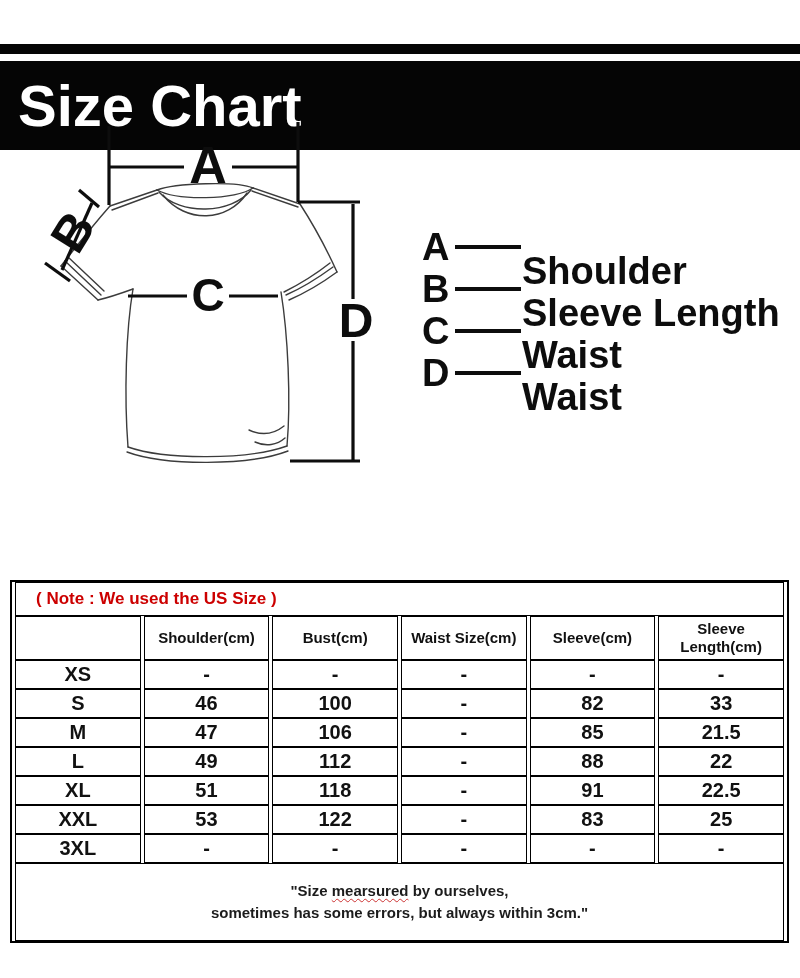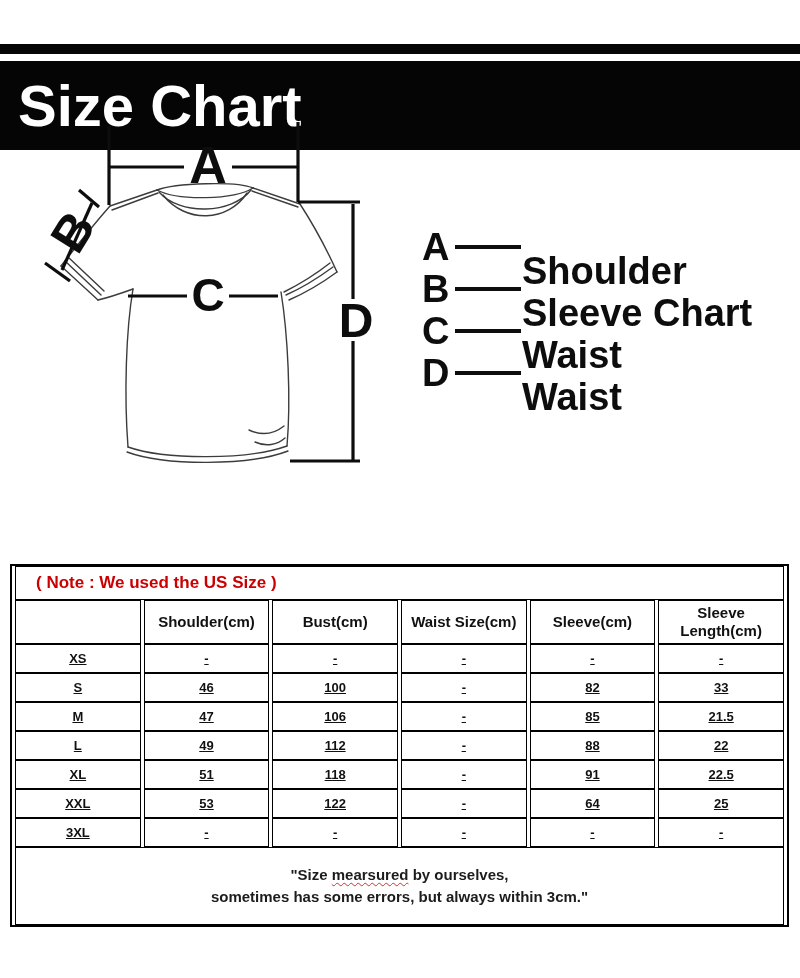--- a/index.html
+++ b/index.html
@@ -15,34 +15,34 @@
     font-size:58px;font-weight:bold;color:#ffffff;letter-spacing:0;white-space:nowrap;
   }
   
   .diagram-svg{position:absolute;left:40px;top:105px;width:340px;height:375px;}
   .legend{position:absolute;left:422px;top:226px;}
   .legend-row{display:flex;align-items:center;height:42px;}
   .legend-letter{display:inline-block;width:32px;font-size:38px;font-weight:bold;color:#0d0d0d;line-height:40px;}
   .legend-dash{display:inline-block;width:66px;height:4px;background:#0d0d0d;margin:0 1px;}
   .legend-label{font-size:38px;font-weight:bold;color:#0d0d0d;line-height:40px;white-space:nowrap;margin-top:48px;}
   
-  .size-table-wrap{position:absolute;left:10px;top:564px;width:779px;}
+  .size-table-wrap{position:absolute;left:10px;top:580px;width:779px;}
   table.size-table{
     width:100%;border-collapse:separate;border-spacing:3px 0;
     border:2px solid #000;table-layout:fixed;background:#fff;
   }
   table.size-table td,table.size-table th{
     border:1px solid #000;text-align:center;vertical-align:middle;
     font-family:"Liberation Sans","DejaVu Sans",sans-serif;color:#111;
     padding:0 2px;overflow:hidden;
   }
   tr.row-note td{height:32px;text-align:left;padding-left:20px;
     font-size:17px;font-weight:bold;color:#cc0000;}
   tr.row-header th{height:42px;font-size:15px;font-weight:bold;line-height:18px;}
-  tbody.size-rows td{height:27px;font-size:13px;font-weight:bold;text-decoration:underline;}
+  tbody.size-rows td{height:27px;font-size:20px;font-weight:bold;}
   tr.row-footer td{height:76px;font-size:15px;font-weight:bold;line-height:22px;color:#1c1c1c;}
   .misspelled{
     text-decoration-line:underline;text-decoration-style:wavy;
     text-decoration-color:#cc3333;text-decoration-thickness:1px;text-underline-offset:2px;
   }
 </style>
 </head>
 <body>
 
 <div class="page">
@@ -117,21 +117,21 @@
 
   <div class="legend">
     <div class="legend-row">
       <span class="legend-letter">A</span>
       <span class="legend-dash"></span>
       <span class="legend-label">Shoulder</span>
     </div>
     <div class="legend-row">
       <span class="legend-letter">B</span>
       <span class="legend-dash"></span>
-      <span class="legend-label">Sleeve Chart</span>
+      <span class="legend-label">Sleeve Length</span>
     </div>
     <div class="legend-row">
       <span class="legend-letter">C</span>
       <span class="legend-dash"></span>
       <span class="legend-label">Waist</span>
     </div>
     <div class="legend-row">
       <span class="legend-letter">D</span>
       <span class="legend-dash"></span>
       <span class="legend-label">Waist</span>
@@ -192,21 +192,21 @@
             <td>118</td>
             <td>-</td>
             <td>91</td>
             <td>22.5</td>
           </tr>
           <tr>
             <td>XXL</td>
             <td>53</td>
             <td>122</td>
             <td>-</td>
-            <td>64</td>
+            <td>83</td>
             <td>25</td>
           </tr>
           <tr>
             <td>3XL</td>
             <td>-</td>
             <td>-</td>
             <td>-</td>
             <td>-</td>
             <td>-</td>
           </tr>

